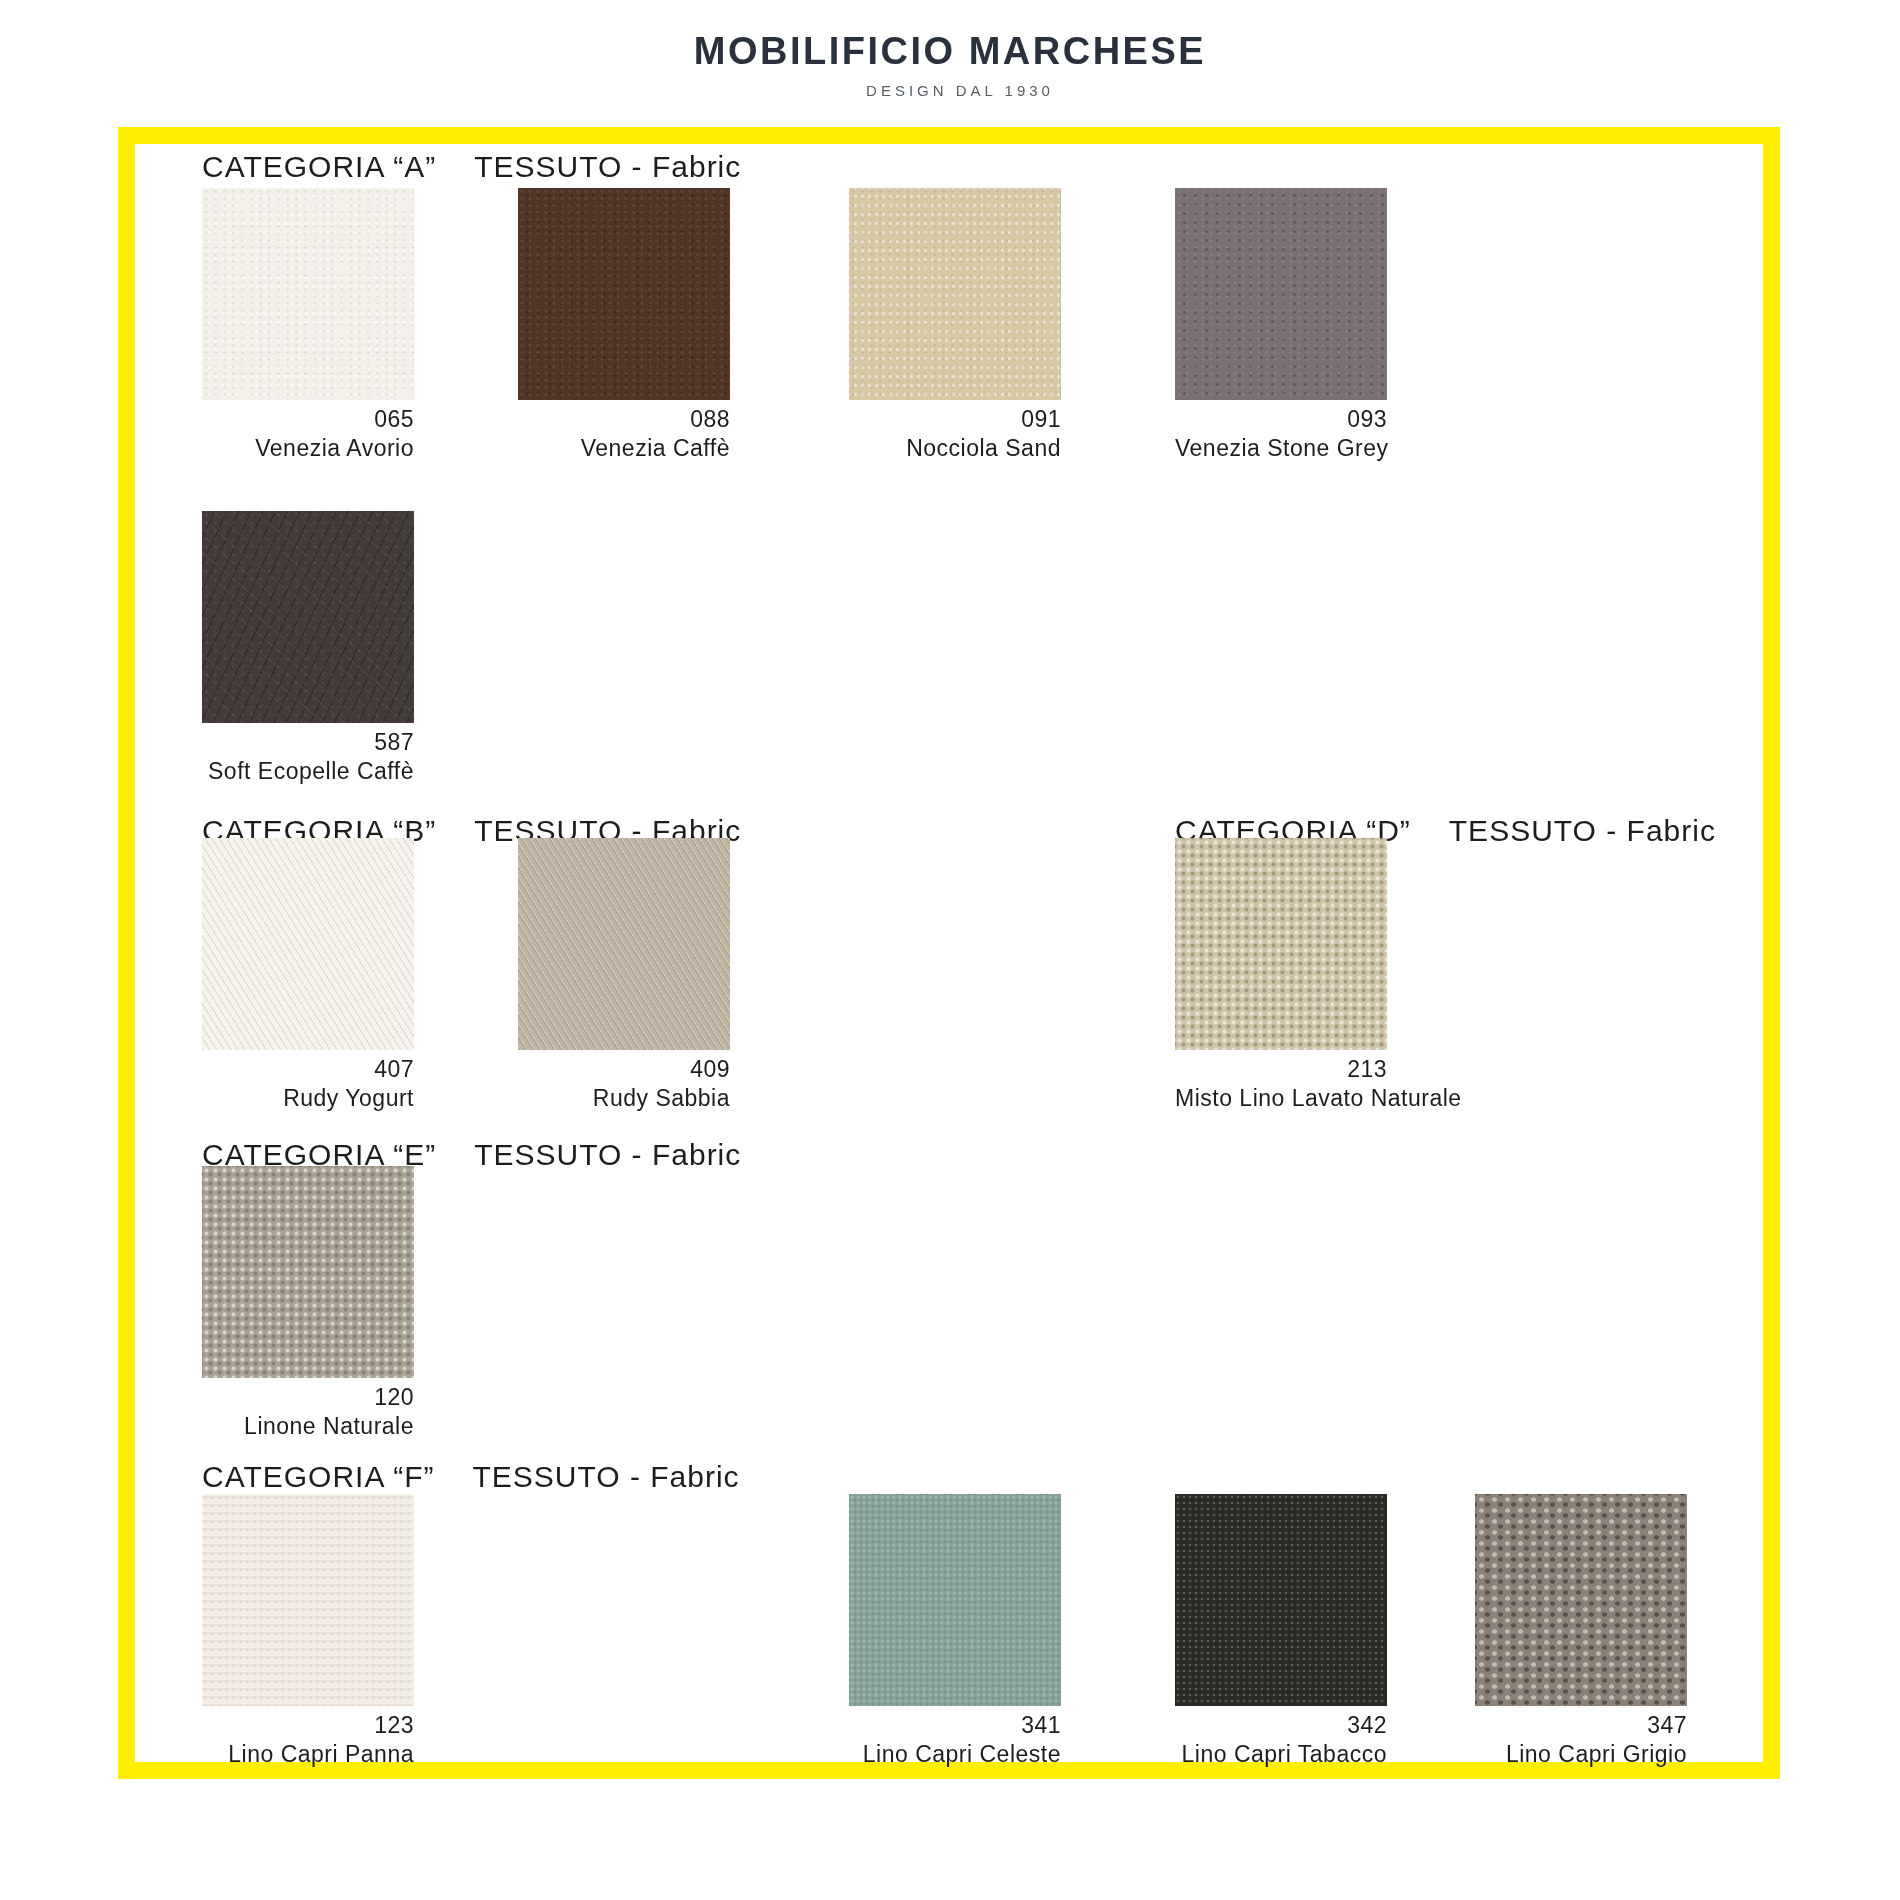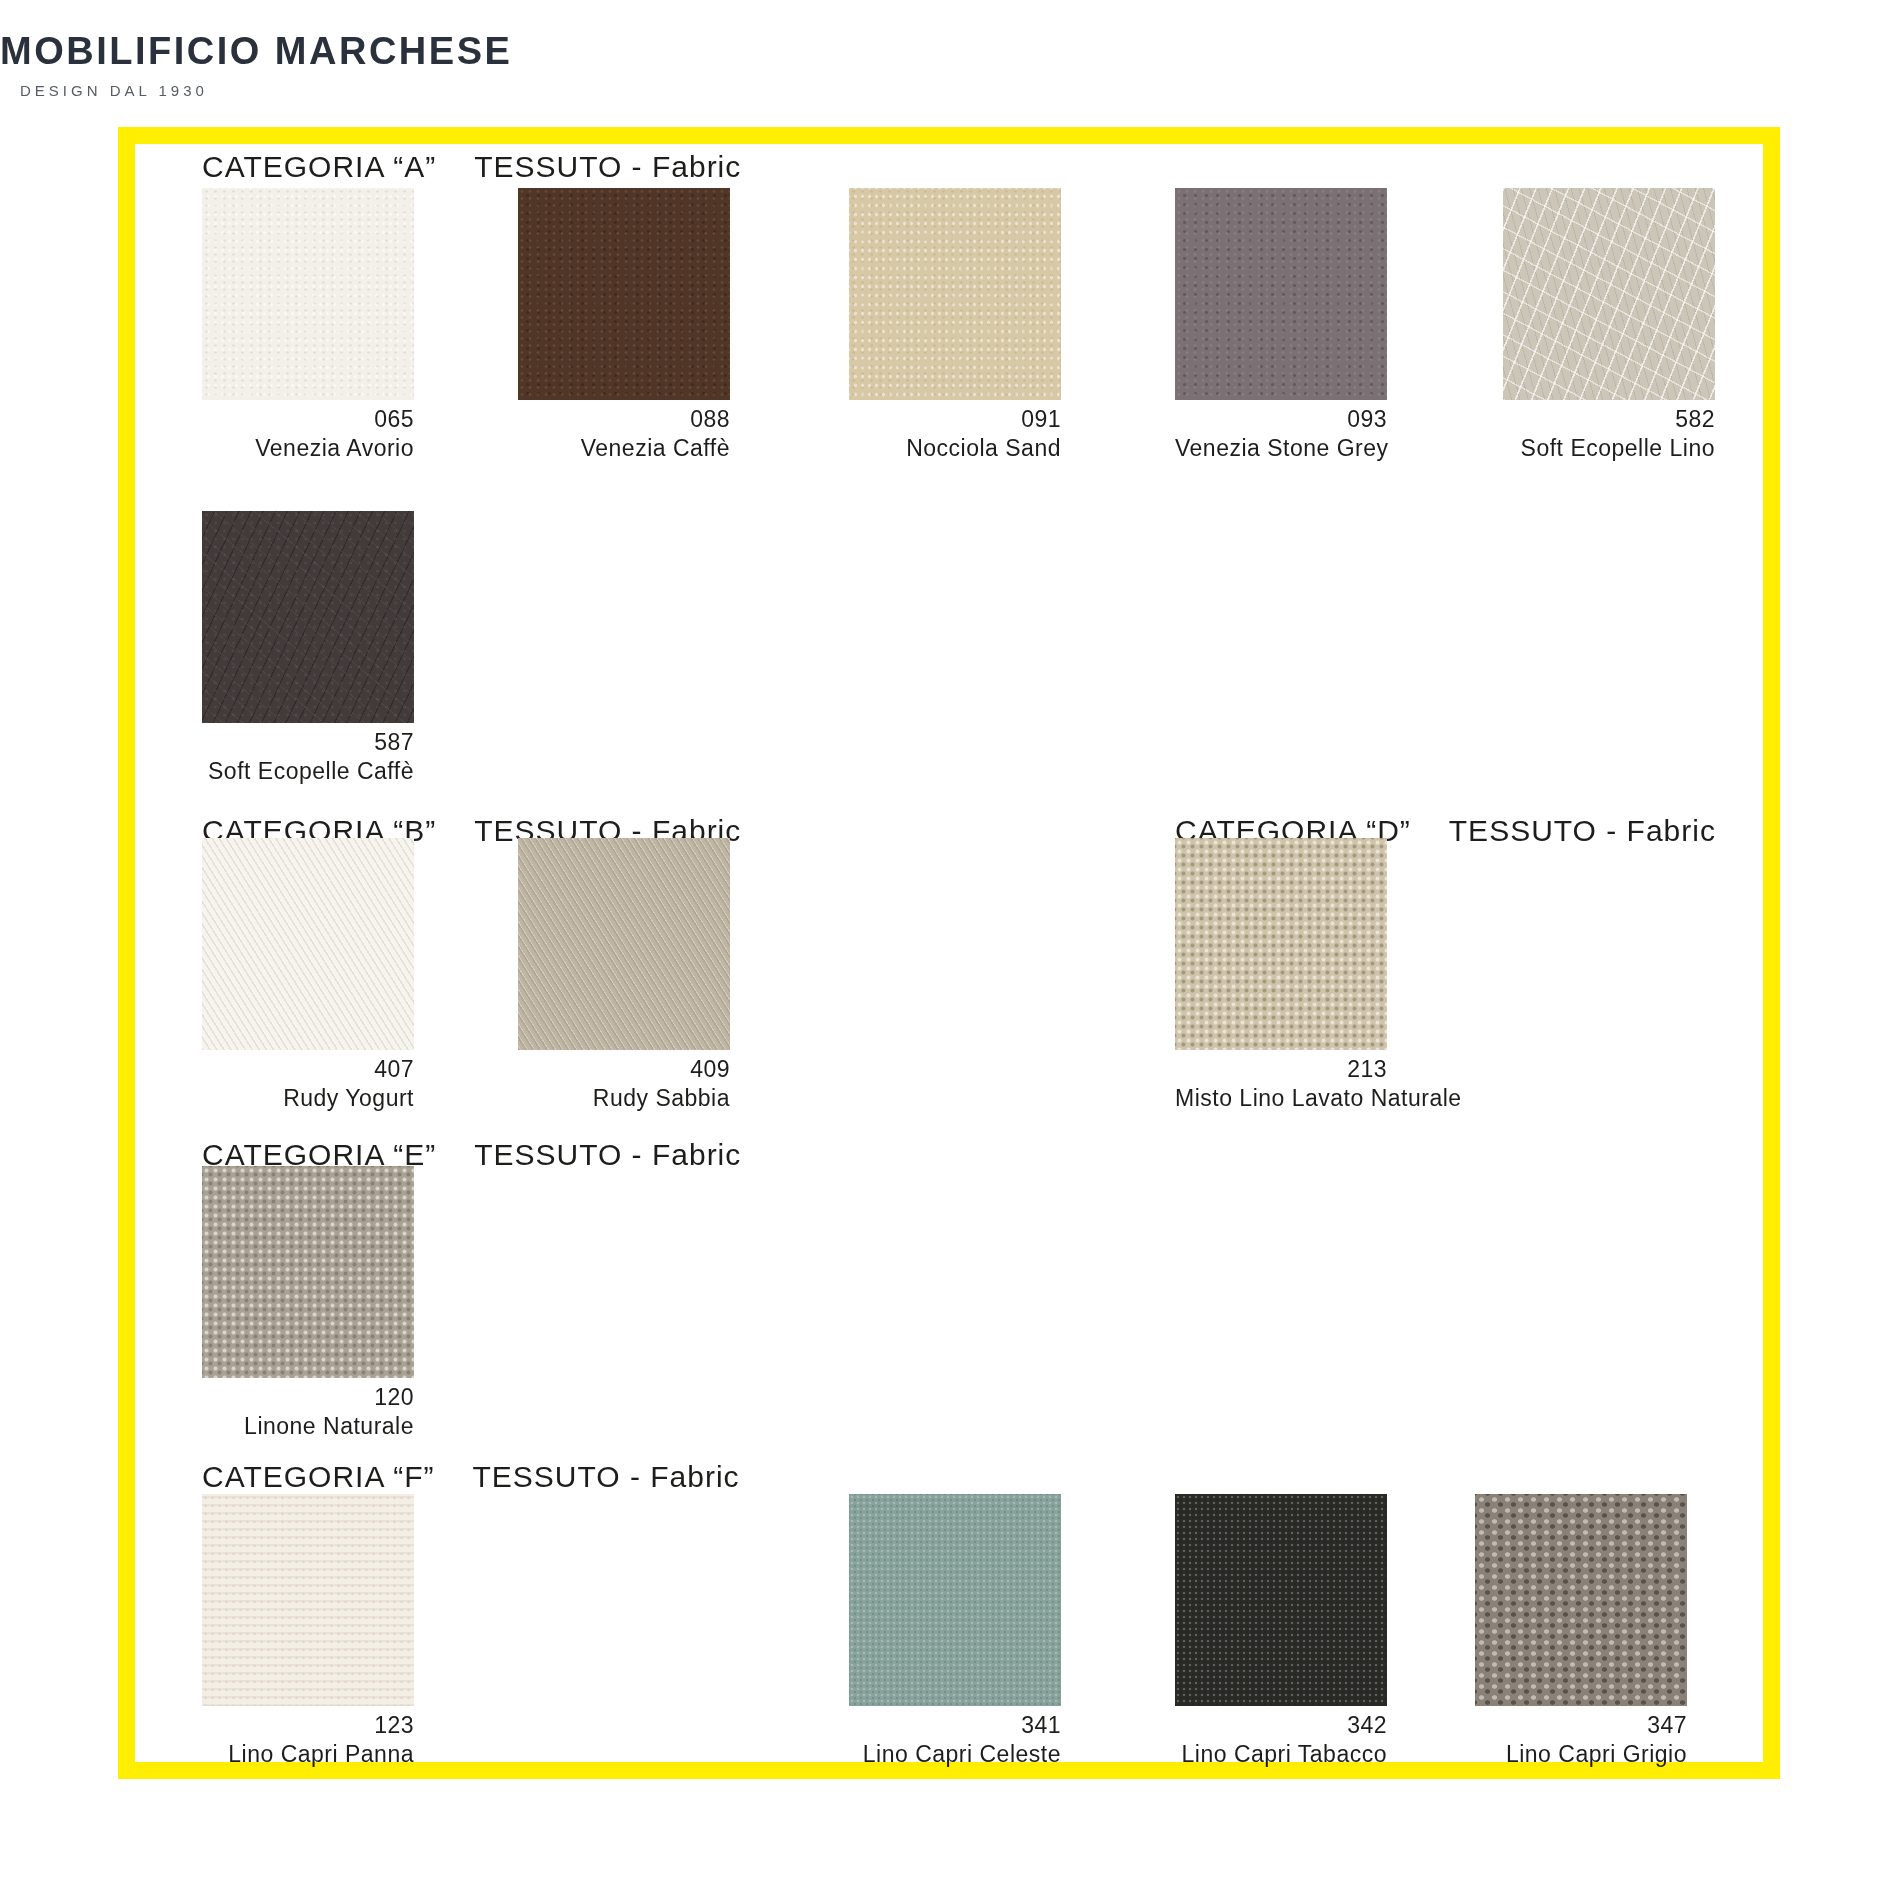--- a/index.html
+++ b/index.html
@@ -5,21 +5,21 @@
   html,body{margin:0;padding:0;background:#ffffff;}
   .page{
     position:relative;
     width:1900px;height:1900px;
     background:#ffffff;
     font-family:"Liberation Sans",sans-serif;
     color:#1d1d1b;
     overflow:hidden;
   }
   
-  .brand{position:absolute;top:30px;left:0;width:100%;text-align:left;}
+  .brand{position:absolute;top:30px;left:0;width:100%;text-align:center;}
   .brand-title{
     font-size:38px;font-weight:bold;letter-spacing:2.5px;color:#2a313c;
   }
   .brand-subtitle{
     margin-top:9px;font-size:15px;letter-spacing:4px;color:#565c63;margin-left:20px;
   }
   
   .frame{
     position:absolute;left:118px;top:127px;
     width:1628px;height:1618px;
@@ -110,25 +110,20 @@
     <div class="cell" style="left:714px;top:44px;">
       <div class="swatch tx-suede-l" style="background-color: rgb(216, 201, 166);"></div>
       <div class="code">091</div>
       <div class="name">Nocciola Sand</div>
     </div>
     <div class="cell" style="left:1040px;top:44px;">
       <div class="swatch tx-suede-d" style="background-color: rgb(123, 113, 116);"></div>
       <div class="code">093</div>
       <div class="name">Venezia Stone Grey</div>
     </div>
-    <div class="cell" style="left:1368px;top:44px;">
-      <div class="swatch tx-leather-l" style="background-color: rgb(203, 198, 183);"></div>
-      <div class="code">582</div>
-      <div class="name">Soft Ecopelle Lino</div>
-    </div>
     <div class="cell" style="left:67px;top:348px;margin-top:19px;">
       <div class="swatch tx-leather-d" style="background-color: rgb(66, 59, 58);"></div>
       <div class="code">587</div>
       <div class="name">Soft Ecopelle Caffè</div>
     </div>
 
     <div class="sec-header" style="left:67px;top:670px;">
       <span>CATEGORIA “B”</span><span class="type">TESSUTO - Fabric</span>
     </div>
     <div class="cell" style="left:67px;top:694px;">

